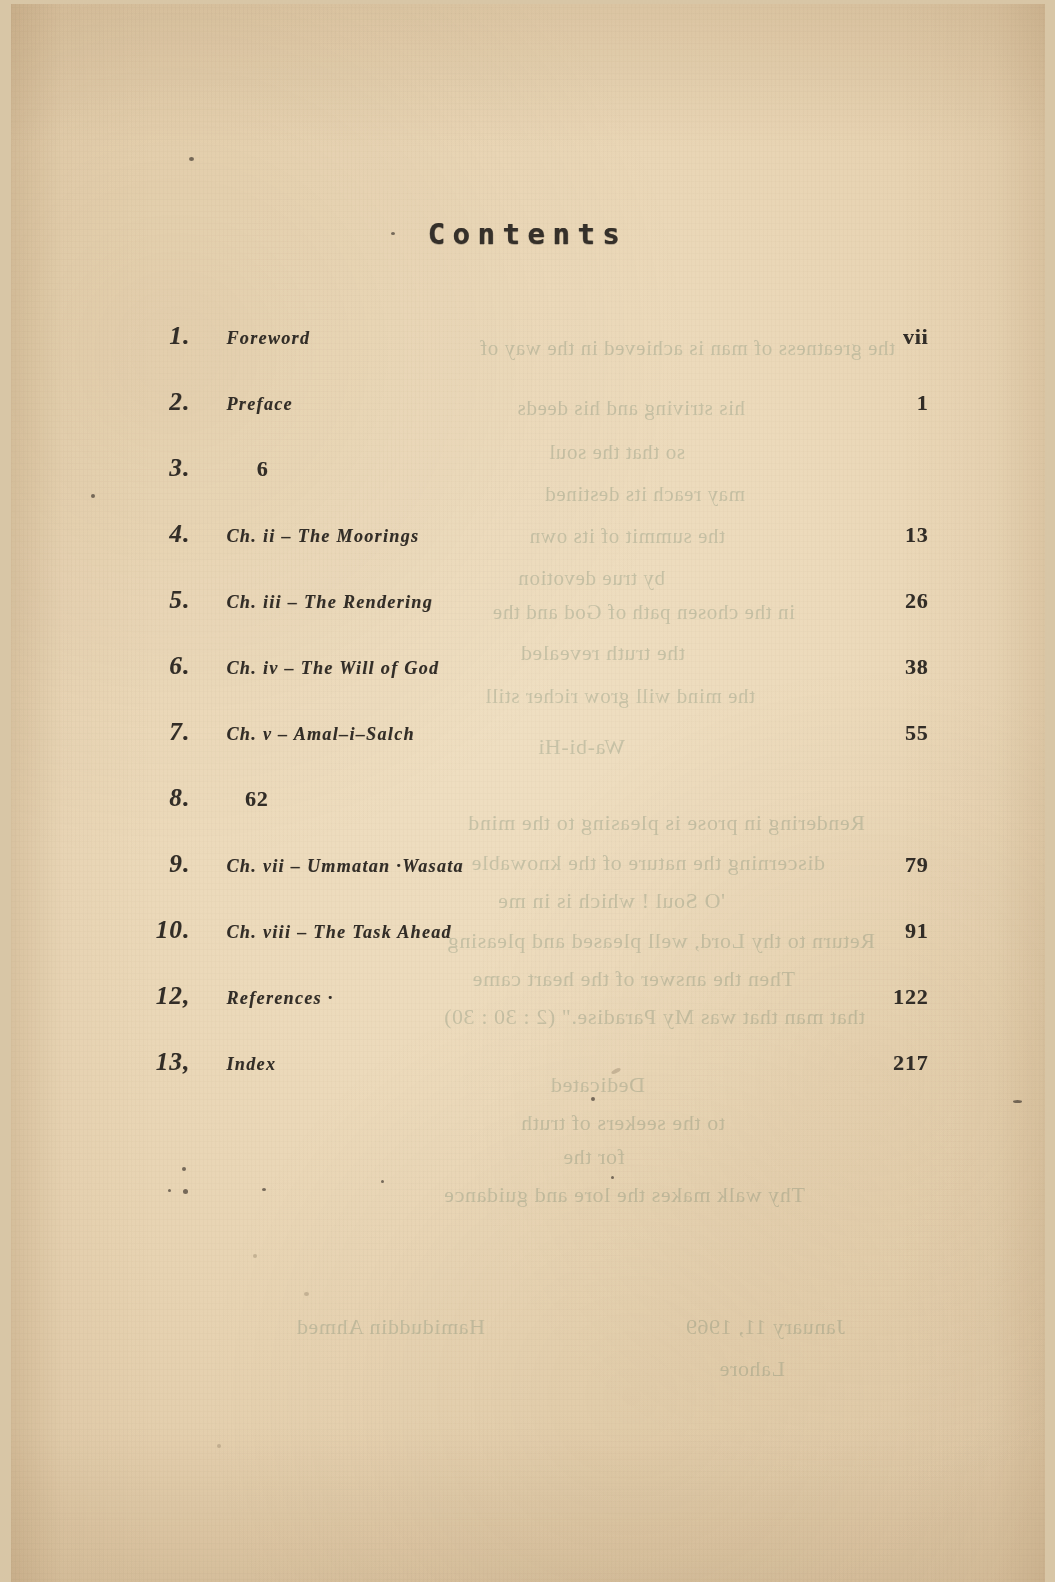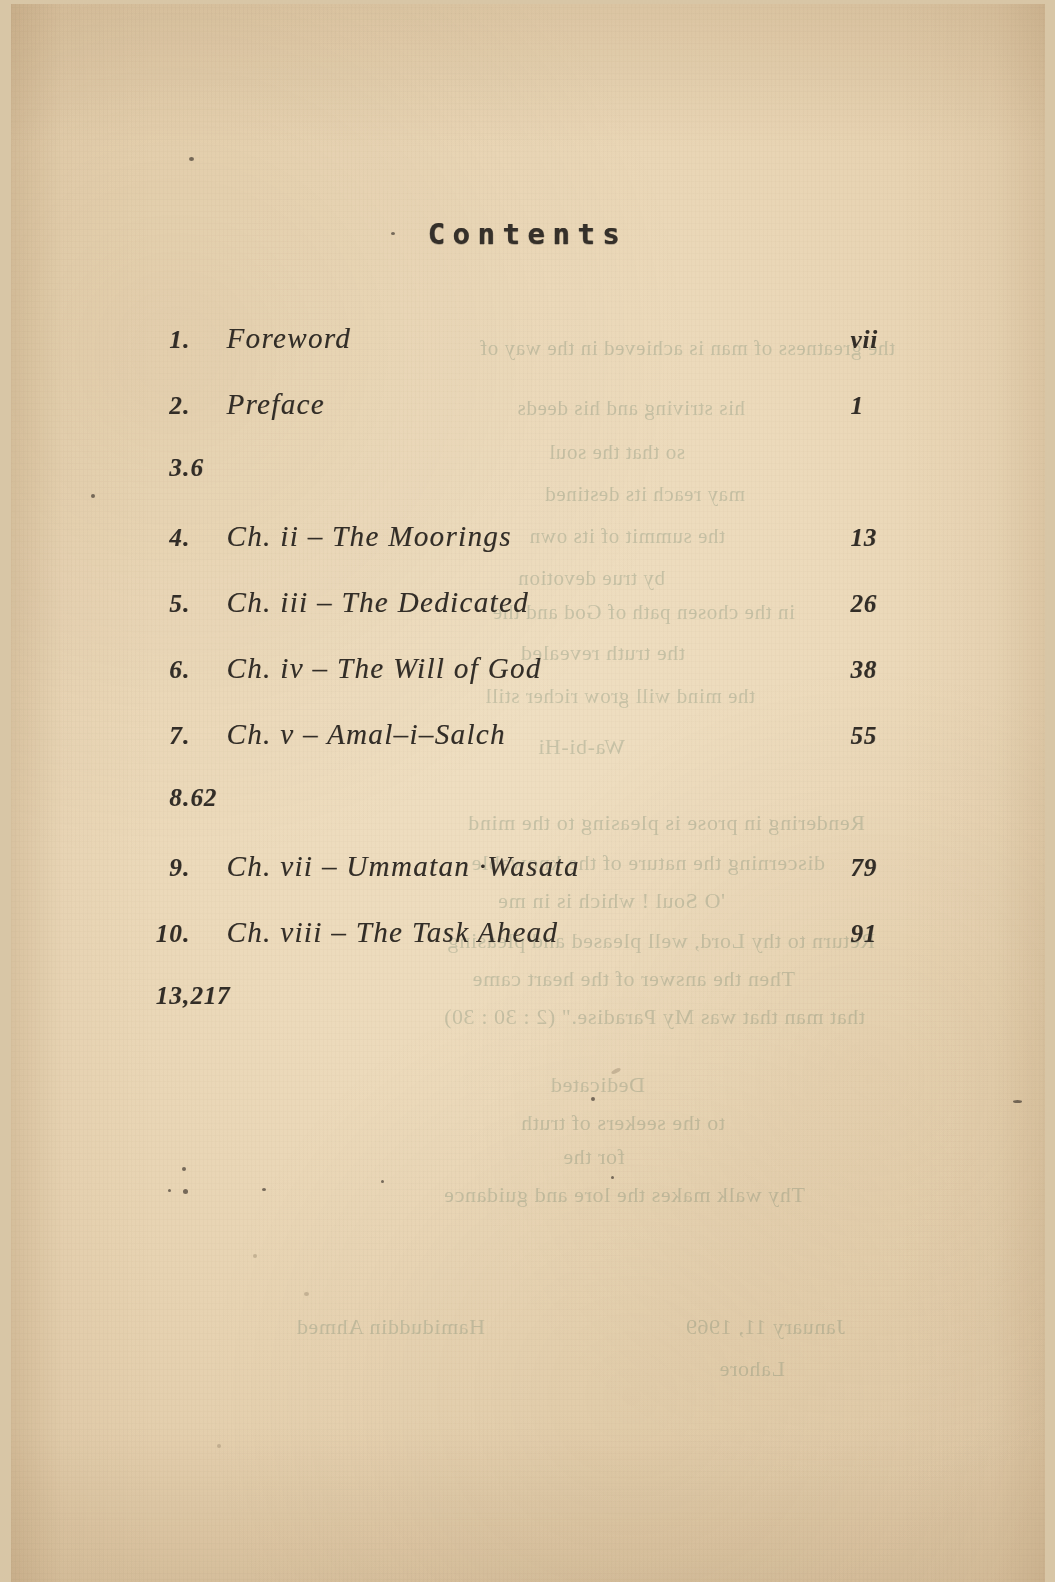--- a/index.html
+++ b/index.html
@@ -106,34 +106,33 @@
     font-size: 25px;
     letter-spacing: 1.2px;
     color: #322d27;
     text-shadow: 0.4px 0.3px 0.5px rgba(50,45,39,0.40);
   }
 
   .toc-title {
     flex: 1 1 auto;
     padding-left: 36px;
     font-style: italic;
-    font-weight: 400;
-    font-size: 29px;
+    font-weight: 700;
+    font-size: 18px;
     letter-spacing: 1.35px;
     white-space: nowrap;
     color: #322d27;
     text-shadow: 0.4px 0.3px 0.5px rgba(50,45,39,0.40);
   }
 
   .toc-page {
     flex: 0 0 78px;
-    text-align: left;
-    font-style: italic;
-    font-weight: 700;
-    font-size: 25px;
+    text-align: right;
+    font-weight: 700;
+    font-size: 22px;
     letter-spacing: 0.8px;
     color: #322d27;
     text-shadow: 0.4px 0.3px 0.5px rgba(50,45,39,0.40);
   }
 
   
   .speck {
     position: absolute;
     border-radius: 50%;
     background: #4a4036;
@@ -193,21 +192,21 @@
         <div class="toc-num">3.</div>
         <div class="toc-page">6</div>
       </div>
       <div class="toc-row">
         <div class="toc-num">4.</div>
         <div class="toc-title">Ch. ii – The Moorings</div>
         <div class="toc-page">13</div>
       </div>
       <div class="toc-row">
         <div class="toc-num">5.</div>
-        <div class="toc-title">Ch. iii – The Dedicated</div>
+        <div class="toc-title">Ch. iii – The Rendering</div>
         <div class="toc-page">26</div>
       </div>
       <div class="toc-row">
         <div class="toc-num">6.</div>
         <div class="toc-title">Ch. iv – The Will of God</div>
         <div class="toc-page">38</div>
       </div>
       <div class="toc-row">
         <div class="toc-num">7.</div>
         <div class="toc-title">Ch. v – Amal–i–Salch</div>
@@ -221,21 +220,27 @@
         <div class="toc-num">9.</div>
         <div class="toc-title">Ch. vii – Ummatan ·Wasata</div>
         <div class="toc-page">79</div>
       </div>
       <div class="toc-row">
         <div class="toc-num">10.</div>
         <div class="toc-title">Ch. viii – The Task Ahead</div>
         <div class="toc-page">91</div>
       </div>
       <div class="toc-row">
+        <div class="toc-num">12,</div>
+        <div class="toc-title">References ·</div>
+        <div class="toc-page">122</div>
+      </div>
+      <div class="toc-row">
         <div class="toc-num">13,</div>
+        <div class="toc-title">Index</div>
         <div class="toc-page">217</div>
       </div>
     </div>
 
   <div class="speck" style="left:171px; top:1163px; width:4px;  height:4px;"></div>
   <div class="speck" style="left:157px; top:1185px; width:3px;  height:3px;"></div>
   <div class="speck" style="left:172px; top:1185px; width:5px;  height:5px;"></div>
   <div class="speck" style="left:251px; top:1184px; width:4px;  height:3px;"></div>
   <div class="speck" style="left:370px; top:1176px; width:3px;  height:3px;"></div>
   <div class="speck" style="left:178px; top:153px;  width:5px;  height:4px;"></div>

